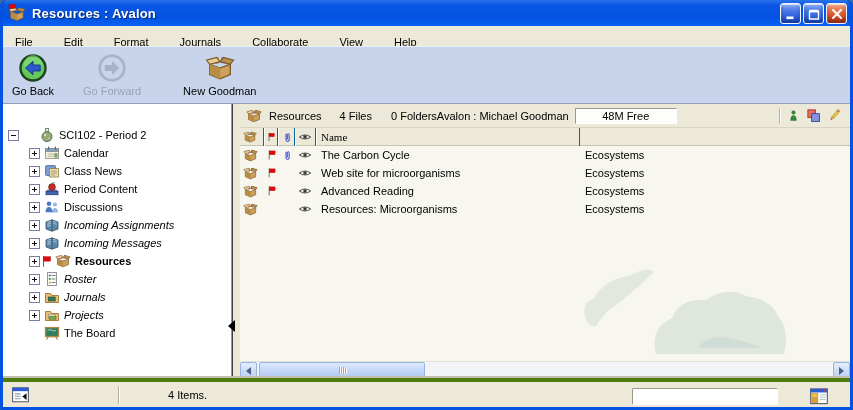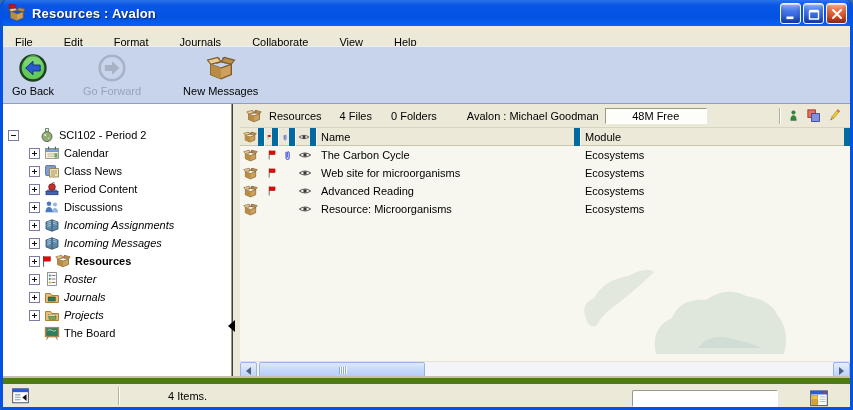--- a/index.html
+++ b/index.html
@@ -56,54 +56,54 @@
   .splitter{position:absolute;left:230px;top:0;bottom:0;width:7px;background:#ece9d8;cursor:col-resize;}
   .split-arrow{position:absolute;left:-5px;top:216px;width:0;height:0;
     border-top:6px solid transparent;border-bottom:6px solid transparent;border-right:7px solid #000;}
   .right-panel{position:absolute;left:237px;right:0;top:0;bottom:0;background:#f7f7ef;overflow:hidden;}
   
   .rp-header{height:24px;background:#ece9d8;border-bottom:1px solid #d8d4c2;
     display:flex;align-items:center;padding:0 8px 0 6px;white-space:nowrap;}
   .rp-title{margin-left:7px;}
   .rp-files{margin-left:18px;}
   .rp-folders{margin-left:19px;}
-  .rp-account{margin-left:30px;}
+  .rp-account{}
   .free-box{margin-left:6px;width:102px;height:16px;background:#fdfdfa;
     border:1px solid #9a9a8a;border-bottom-color:#fff;border-right-color:#fff;
     display:flex;align-items:center;justify-content:center;}
   .rp-spacer{flex:1;}
   .rp-sep{width:2px;height:16px;border-left:1px solid #b4b09e;border-right:1px solid #fff;margin:0 6px;}
   .rp-tools{display:flex;align-items:center;gap:6px;}
   .rp-tool{display:flex;cursor:default;}
   
   .tgrid{display:grid;grid-template-columns:24px 14px 17px 21px 1fr 270px;align-items:center;height:18px;}
   .thead{background:#ece9d8;border-bottom:1px solid #c8c4b2;}
   .thead .cell{height:18px;display:flex;align-items:center;
-    border-right:6px solid #0369a1;box-shadow:1px 0 0 #fff;padding-left:3px;}
+    border-right:1px solid #0369a1;box-shadow:1px 0 0 #fff;padding-left:3px;font-family:Liberation Serif, serif;}
   .thead .cell:last-child{box-shadow:none;}
   .trow .cell{display:flex;align-items:center;padding-left:3px;}
   .cell.txt{padding-left:5px;white-space:nowrap;overflow:hidden;}
   .watermark{position:absolute;right:52px;bottom:22px;pointer-events:none;}
   
   .hscroll{position:absolute;left:0;right:0;bottom:0;height:17px;background:#f2f4f7;
     border-top:1px solid #e2e2d8;display:flex;}
   .hs-btn{width:17px;height:17px;flex:none;border:1px solid #98b4e4;border-radius:2px;
     background:linear-gradient(180deg,#e6eefc 0%,#cdddf8 50%,#bcd1f4 100%);
     display:flex;align-items:center;justify-content:center;padding:0;cursor:default;}
   .hs-track{flex:1;position:relative;}
   .hs-thumb{position:absolute;left:2px;top:0;width:166px;height:17px;border:1px solid #98b4e4;border-radius:2px;
     background:linear-gradient(180deg,#dce8fc 0%,#c2d6f8 55%,#b2caf4 100%);
     display:flex;align-items:center;justify-content:center;gap:1px;cursor:default;}
   .hs-grip{width:1px;height:7px;background:#8aaade;box-shadow:1px 0 0 #fff;}
   .hs-arrow{width:0;height:0;}
   .hs-arrow.left{border-top:4px solid transparent;border-bottom:4px solid transparent;border-right:5px solid #4d6185;}
   .hs-arrow.right{border-top:4px solid transparent;border-bottom:4px solid transparent;border-left:5px solid #4d6185;}
   
   .statusbar{position:absolute;left:0;right:0;bottom:0;height:29px;background:#ece9d8;
-    border-top:6px solid #4d7c0f;box-shadow:0 -2px 0 #c4c0ae;
+    border-top:4px solid #4d7c0f;box-shadow:0 -2px 0 #c4c0ae;
     display:flex;align-items:center;}
   .sb-icon{margin-left:8px;display:flex;cursor:default;}
   .sb-sep{width:2px;height:18px;border-left:1px solid #b4b09e;border-right:1px solid #fff;margin-left:88px;}
   .sb-text{margin-left:48px;}
   .sb-box{position:absolute;left:629px;top:6px;width:146px;height:17px;background:#fff;
     border:1px solid #9a9a8a;border-bottom-color:#fff;border-right-color:#fff;border-radius:2px;}
   .sb-icon-right{position:absolute;left:806px;top:5px;display:flex;cursor:default;}
 </style>
 </head>
 <body>
@@ -296,21 +296,21 @@
           </svg>
         </span>
       <span class="tb-label">Go Forward</span>
     </div>
     <div class="tb-btn" style="margin-left:14px">
       <span class="tb-ico">
           <svg width="30" height="30" viewBox="0 0 16 16">
             <use href="#sym-box"></use>
           </svg>
         </span>
-      <span class="tb-label">New Messages</span>
+      <span class="tb-label">New Goodman</span>
     </div>
   </div>
 
   <div class="main">
 
     <div class="left-panel">
       <div class="tree">
         <div class="tree-row lvl0">
           <span class="expander minus"></span>
           <span style="width:12px"></span>
@@ -483,21 +483,20 @@
             <svg width="13" height="13" viewBox="0 0 16 16">
               <use href="#sym-clip"></use>
             </svg>
           </span>
         <span class="cell">
             <svg width="14" height="14" viewBox="0 0 16 16">
               <use href="#sym-eye"></use>
             </svg>
           </span>
         <span class="cell txt">Name</span>
-        <span class="cell txt">Module</span>
       </div>
 
       <div class="tgrid trow">
         <span class="cell">
             <svg width="15" height="15" viewBox="0 0 16 16">
               <use href="#sym-box"></use>
             </svg>
           </span>
         <span class="cell">
             <svg width="12" height="12" viewBox="0 0 16 16">
@@ -563,21 +562,21 @@
               <use href="#sym-box"></use>
             </svg>
           </span>
         <span class="cell"></span>
         <span class="cell"></span>
         <span class="cell">
             <svg width="14" height="14" viewBox="0 0 16 16">
               <use href="#sym-eye"></use>
             </svg>
           </span>
-        <span class="cell txt">Resource: Microorganisms</span>
+        <span class="cell txt">Resources: Microorganisms</span>
         <span class="cell txt">Ecosystems</span>
       </div>
 
       <svg class="watermark" width="220" height="100" viewBox="0 0 220 100">
         <path d="M8 62 Q2 48 16 42 Q26 24 50 20 Q70 10 76 16 Q62 30 42 46 Q26 56 18 70 Q10 72 8 62 Z" fill="#9fb8a4" opacity="0.22"></path>
         <path d="M78 98 Q72 72 94 62 Q102 42 128 44 Q148 30 168 40 Q194 44 200 60 Q212 74 206 98 Z" fill="#a3bca9" opacity="0.28"></path>
         <path d="M120 92 q10 -14 30 -10 t34 10 z" fill="#8fb0c0" opacity="0.18"></path>
       </svg>
 
       <div class="hscroll">

